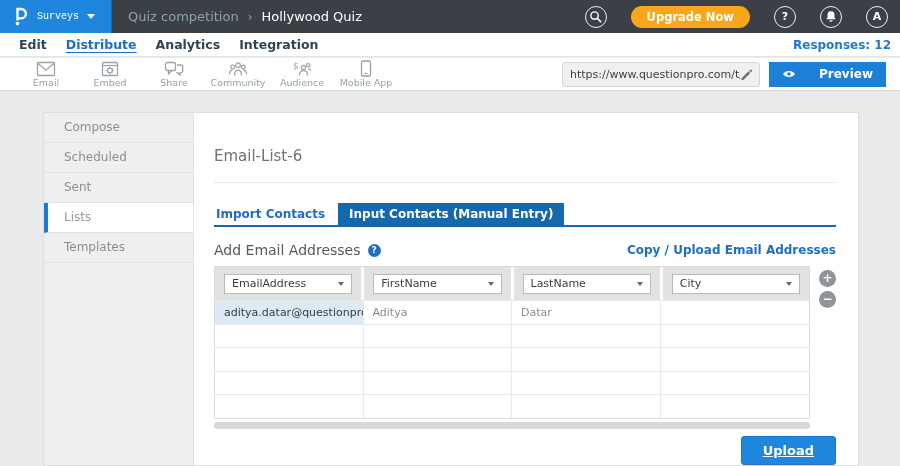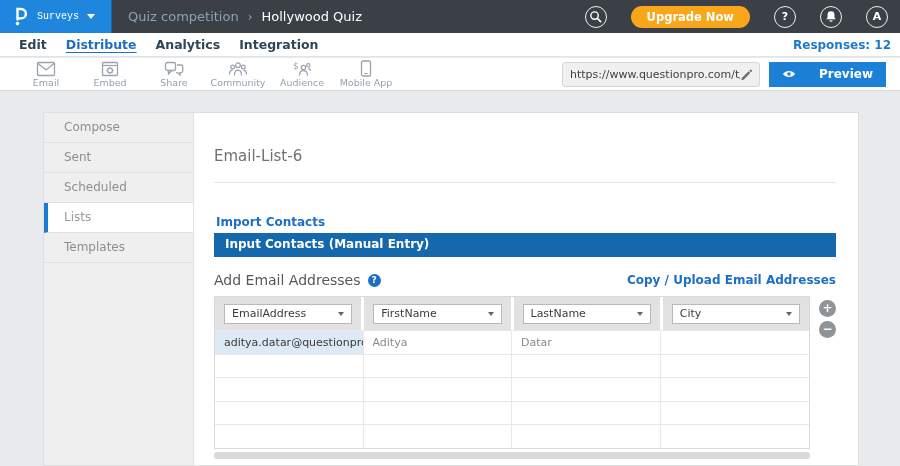--- a/index.html
+++ b/index.html
@@ -72,21 +72,21 @@
   .sidebar { width:150px; background:#efefef; border-right:1px solid #e3e3e3;
     flex-shrink:0; }
   .side-item { height:30px; line-height:29px; padding-left:20px; font-size:12px;
     color:#8b8f93; border-bottom:1px solid #e2e2e2; cursor:pointer; }
   .side-item.active { background:#fff; border-left:4px solid #1a7bd0;
     padding-left:16px; color:#9a9a9a; }
 
   .content { flex:1; padding:0 22px 0 20px; position:relative; }
   .page-title { margin-top:34px; font-size:15px; color:#6d7277; }
   .title-divider { margin-top:17px; border-bottom:1px solid #e7e7e7; }
-  .tabs { margin-top:28px; display:flex; border-bottom:2px solid #1568ac;flex-direction:column; }
+  .tabs { margin-top:20px; display:flex; border-bottom:2px solid #1568ac; }
   .tab { font-size:12px; font-weight:600; padding:4px 13px 4px 2px; color:#1d6fc4;
     cursor:pointer; white-space:nowrap; }
   .tab.active { background:#1568ac; color:#fff; padding:4px 11px; }
 
   .section-row { margin-top:15px; display:flex; align-items:center; }
   .section-title { font-size:14px; color:#55595d; }
   .help-icon { width:13px; height:13px; background:#1d6fc4; color:#fff;
     border-radius:50%; font-size:9px; font-weight:bold; display:flex;
     align-items:center; justify-content:center; margin-left:7px; cursor:pointer; }
   .copy-link { margin-left:auto; font-size:12px; font-weight:600; color:#1d6fc4;
@@ -260,22 +260,22 @@
       </span>
       <span>Preview</span>
     </button>
   </div>
 </div>
 
 <div class="panel">
 
   <div class="sidebar">
     <div class="side-item">Compose</div>
+    <div class="side-item">Scheduled</div>
     <div class="side-item">Sent</div>
-    <div class="side-item">Scheduled</div>
     <div class="side-item active">Lists</div>
     <div class="side-item">Templates</div>
   </div>
 
   <div class="content">
     <div class="page-title">Email-List-6</div>
     <div class="title-divider"></div>
 
     <div class="tabs">
       <span class="tab">Import Contacts</span>

